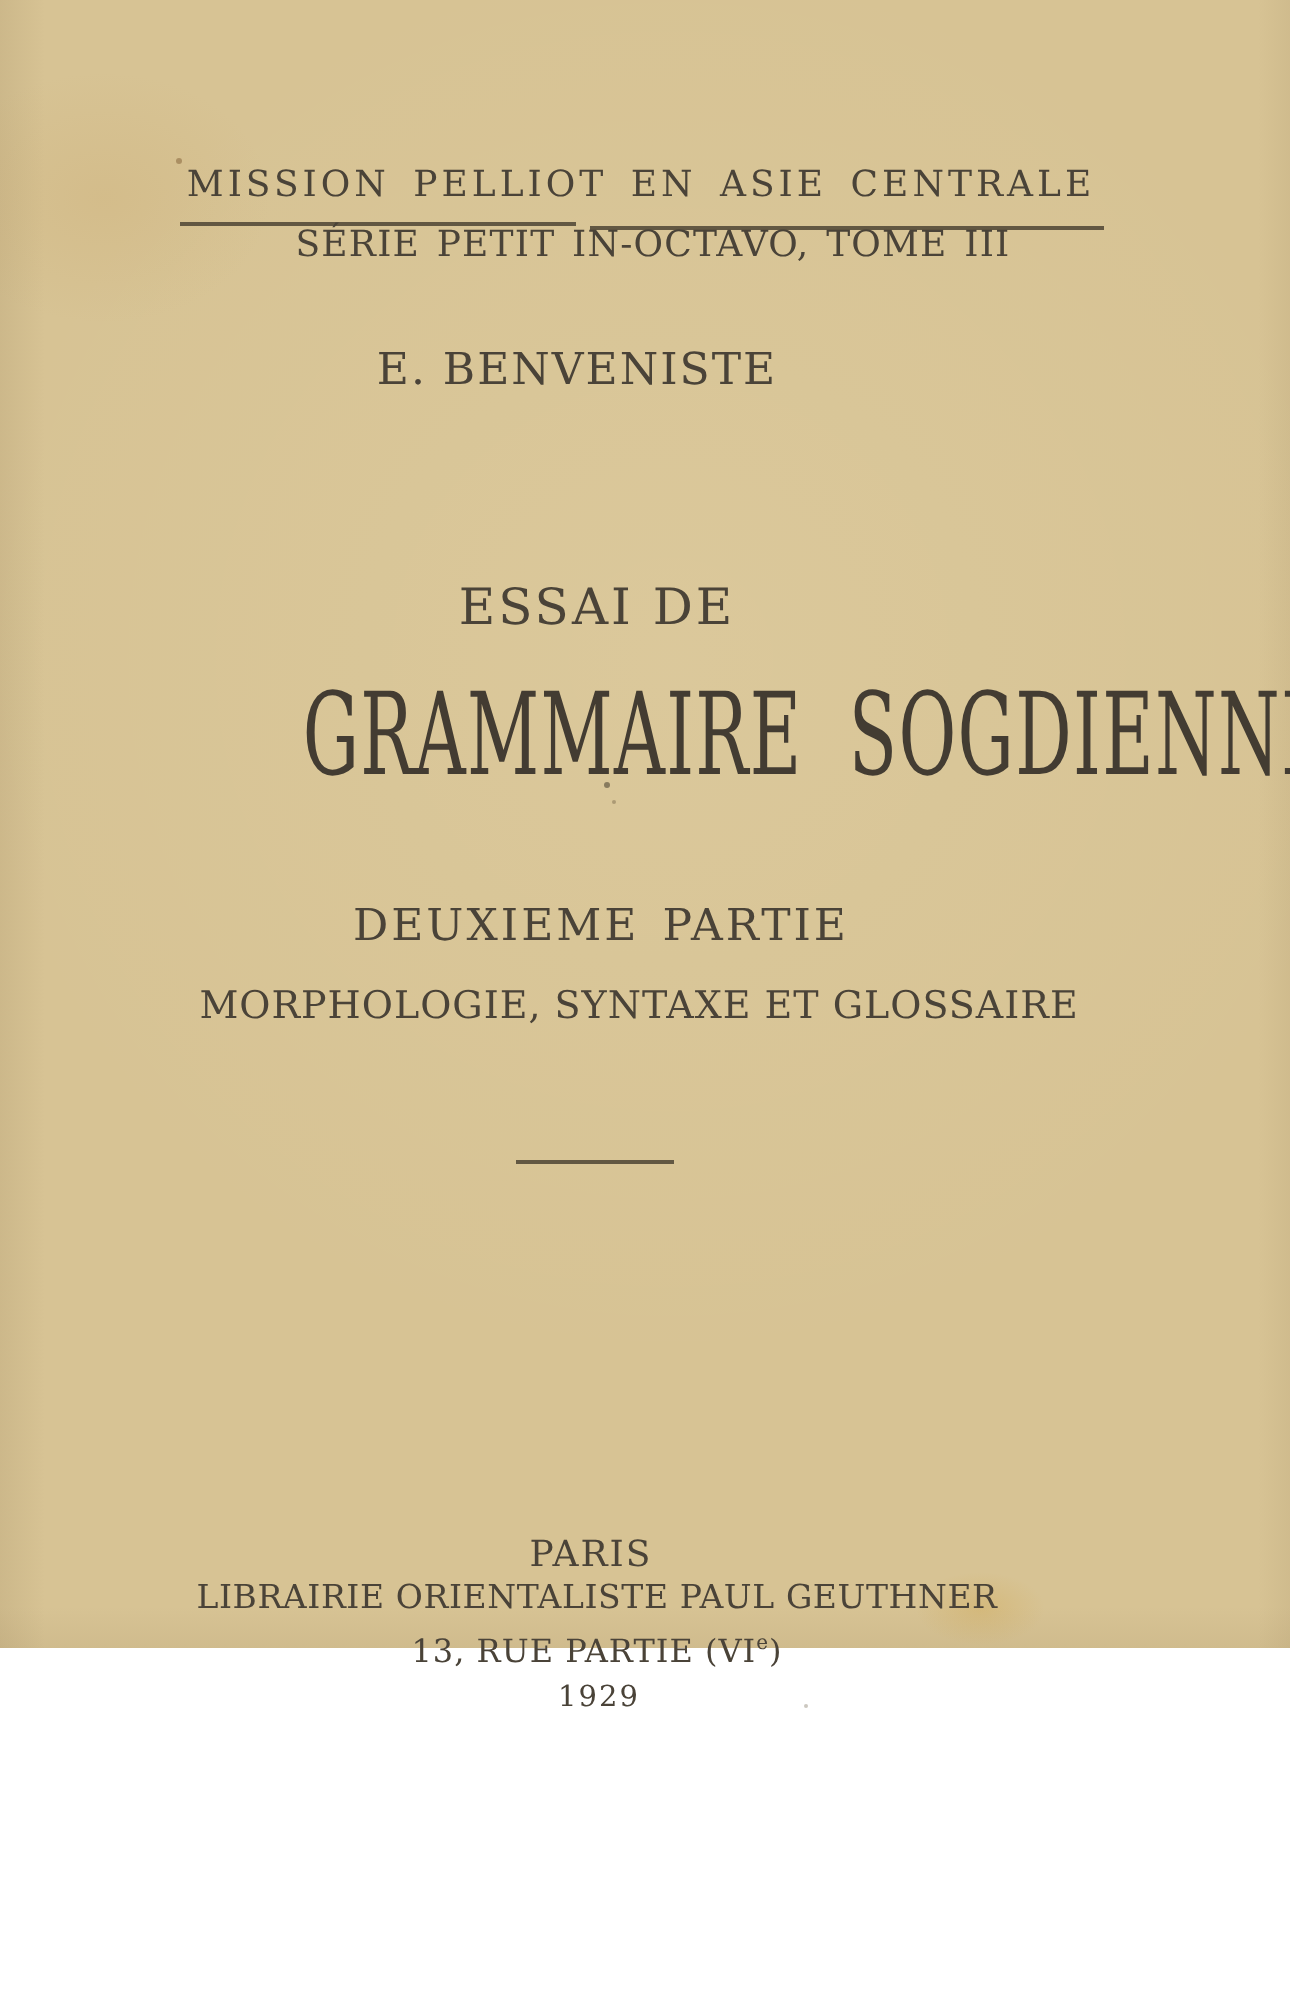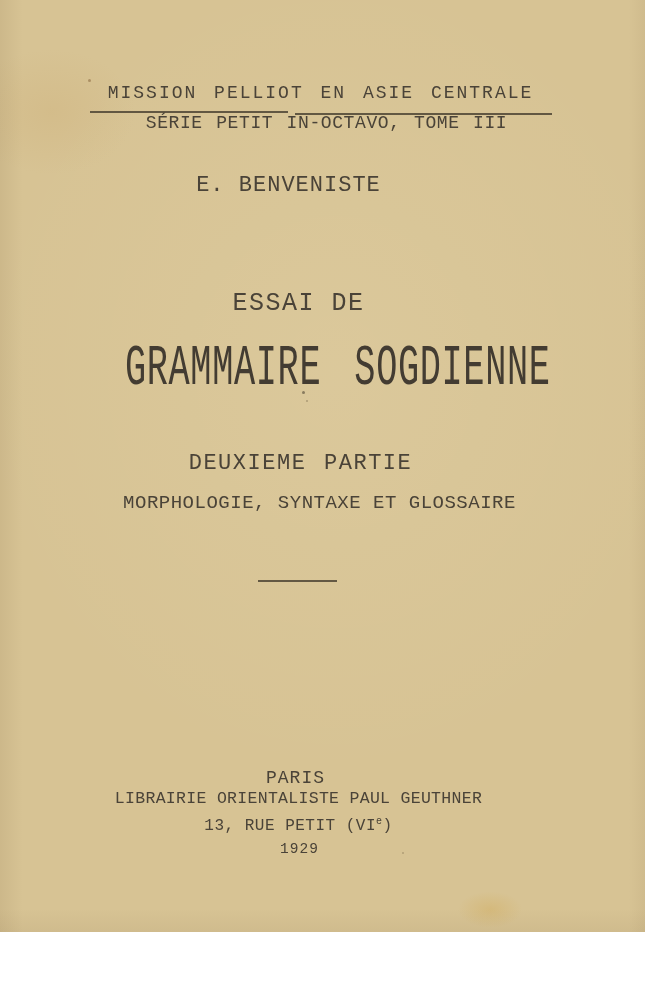--- a/index.html
+++ b/index.html
@@ -5,32 +5,31 @@
   :root{
     --paper:#d7c394;
     --ink:#4a4338;
   }
   html,body{margin:0;padding:0;}
   body{
     width:645px;height:1000px;overflow:hidden;
     font-family:"DejaVu Serif","Liberation Serif",serif;
   }
   .page{
-    position:relative;width:645px;height:932px;
+    position:relative;width:645px;height:824px;
     background-color:var(--paper);
     background-image:
       radial-gradient(90% 70% at 52% 40%, rgba(255,246,216,0.10), rgba(0,0,0,0) 62%),
       radial-gradient(145% 115% at 50% 50%, rgba(0,0,0,0) 55%, rgba(123,96,58,0.10) 88%, rgba(110,85,50,0.20) 100%),
       linear-gradient(90deg, rgba(110,85,50,0.10), rgba(0,0,0,0) 3.5%),
       linear-gradient(270deg, rgba(110,85,50,0.07), rgba(0,0,0,0) 2.5%),
       linear-gradient(0deg, rgba(110,85,50,0.07), rgba(0,0,0,0) 2.5%),
       radial-gradient(46px 26px at 76% 97.6%, rgba(206,160,62,0.28), rgba(0,0,0,0) 70%),
       radial-gradient(120px 90px at 8% 12%, rgba(196,158,96,0.18), rgba(0,0,0,0) 70%);
     color:var(--ink);
-    font-family:Liberation Mono, monospace;
   }
   .line{
     position:absolute;width:100%;text-align:center;white-space:nowrap;
     line-height:1;
   }
   .mission      {top:84px;  left:-2px;  font-size:18px; letter-spacing:2px;   word-spacing:4px;}
   .series       {top:114px; left:4px;   font-size:18px; letter-spacing:0.6px; word-spacing:2px;}
   .author       {top:175px; left:-34px; font-size:22px; letter-spacing:1px;}
   .title-sub    {top:291px; left:-24px; font-size:25px; letter-spacing:1.5px;}
   .title-main   {top:340px; left:0;     font-size:56px; color:#433c32;}
@@ -80,21 +79,21 @@
     <span class="squeeze">GRAMMAIRE SOGDIENNE</span>
   </div>
 
   <div class="line part-label">DEUXIEME PARTIE</div>
   <div class="line part-sub">MORPHOLOGIE, SYNTAXE ET GLOSSAIRE</div>
 
   <div class="rule rule-mid"></div>
 
   <div class="line city">PARIS</div>
   <div class="line publisher">LIBRAIRIE ORIENTALISTE PAUL GEUTHNER</div>
-  <div class="line address"><span>13, RUE PETIT (VI</span><sup><span>e</span></sup><span>)</span></div>
+  <div class="line address"><span>13, RUE PARTIE (VI</span><sup><span>e</span></sup><span>)</span></div>
   <div class="line year">1929</div>
 
   <div class="speck speck-a"></div>
   <div class="speck speck-b"></div>
   <div class="speck speck-c"></div>
   <div class="speck speck-d"></div>
 
 </div>
 
 </body></html>

